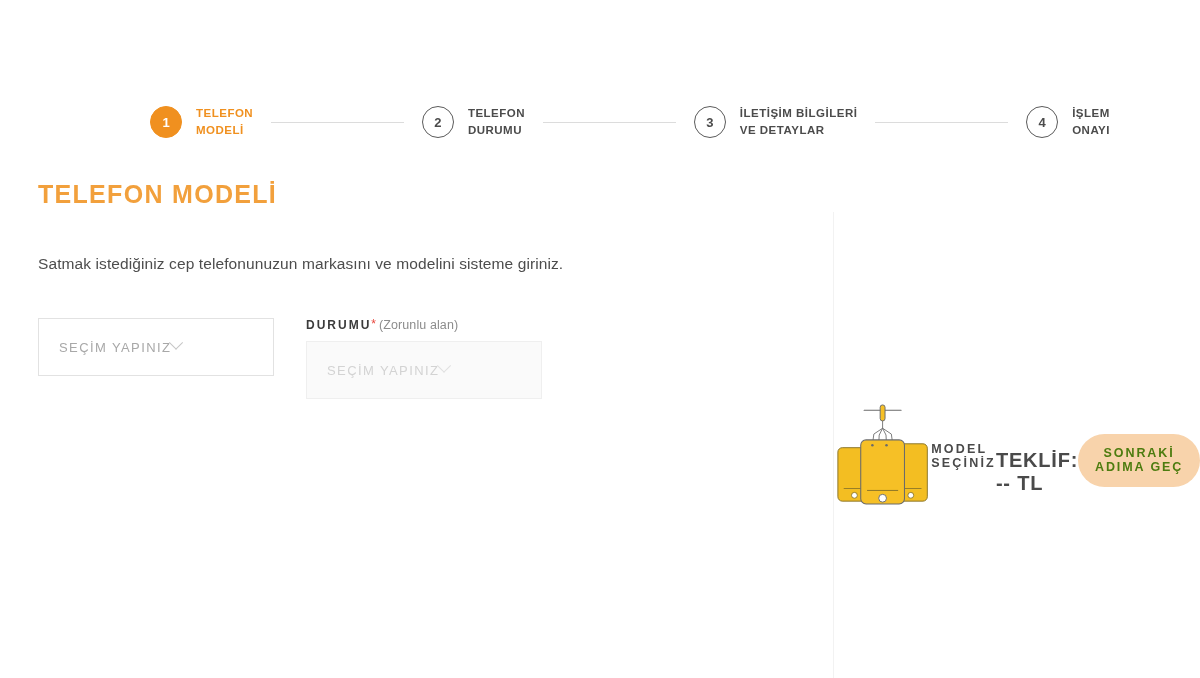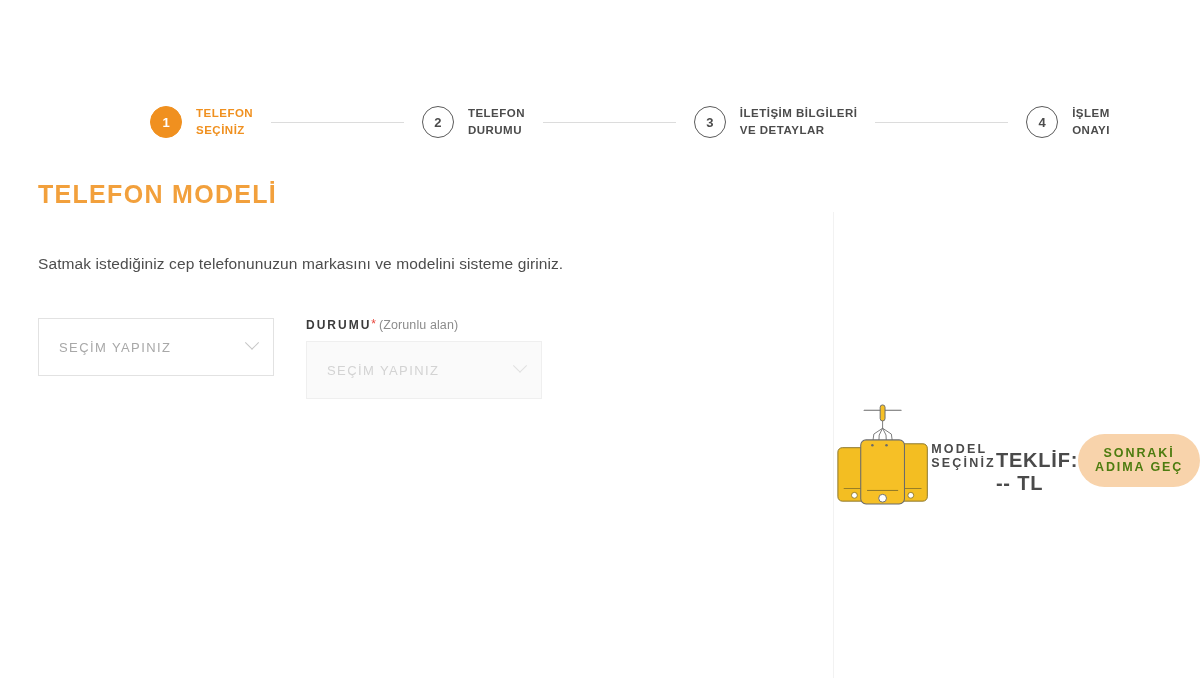--- a/index.html
+++ b/index.html
@@ -124,21 +124,20 @@
     margin-left: 3px;
     font-size: 12.5px;
   }
   .select-box {
     height: 58px;
     border: 1px solid #e2e2e2;
     background: #ffffff;
     box-sizing: border-box;
     display: flex;
     align-items: center;
-    justify-content: space-between;
     padding: 0 16px 0 20px;
     cursor: pointer;
   }
   .select-box.disabled {
     background: #fafafa;
     border-color: #efefef;
     cursor: default;
   }
   .select-value {
     font-size: 13px;
@@ -213,21 +212,21 @@
 </style>
 </head>
 <body>
 
 <div class="stepper">
 
   <div class="step">
     <div class="step-circle active">1</div>
     <div class="step-label active">
       <div>TELEFON</div>
-      <div>SEÇİNİZ</div>
+      <div>MODELİ</div>
     </div>
   </div>
 
   <div class="step-line"></div>
 
   <div class="step">
     <div class="step-circle inactive">2</div>
     <div class="step-label inactive">
       <div>TELEFON</div>
       <div>DURUMU</div>

